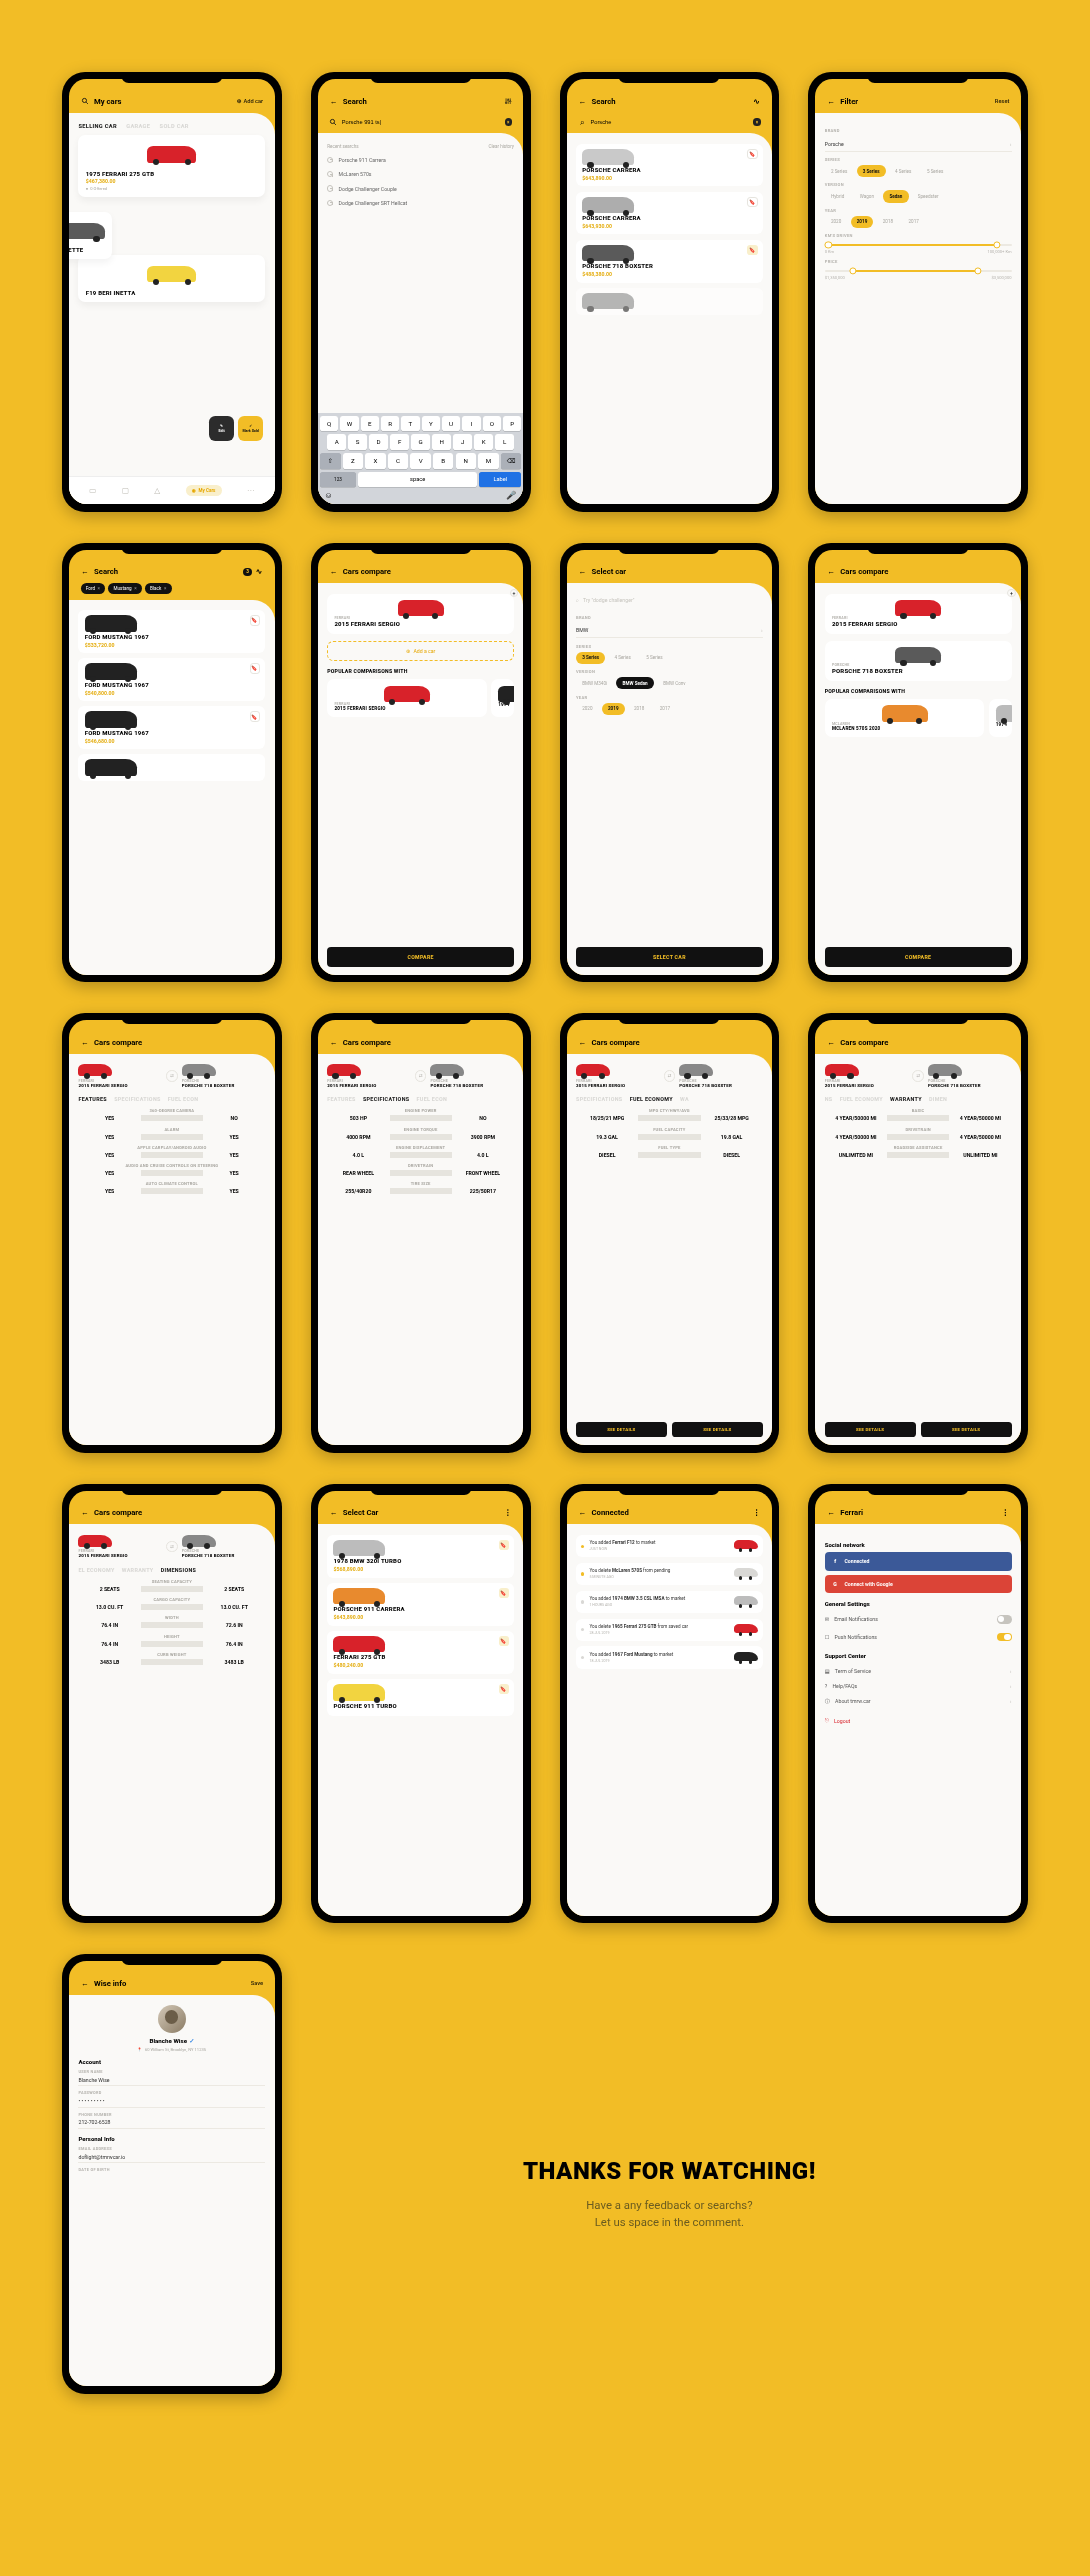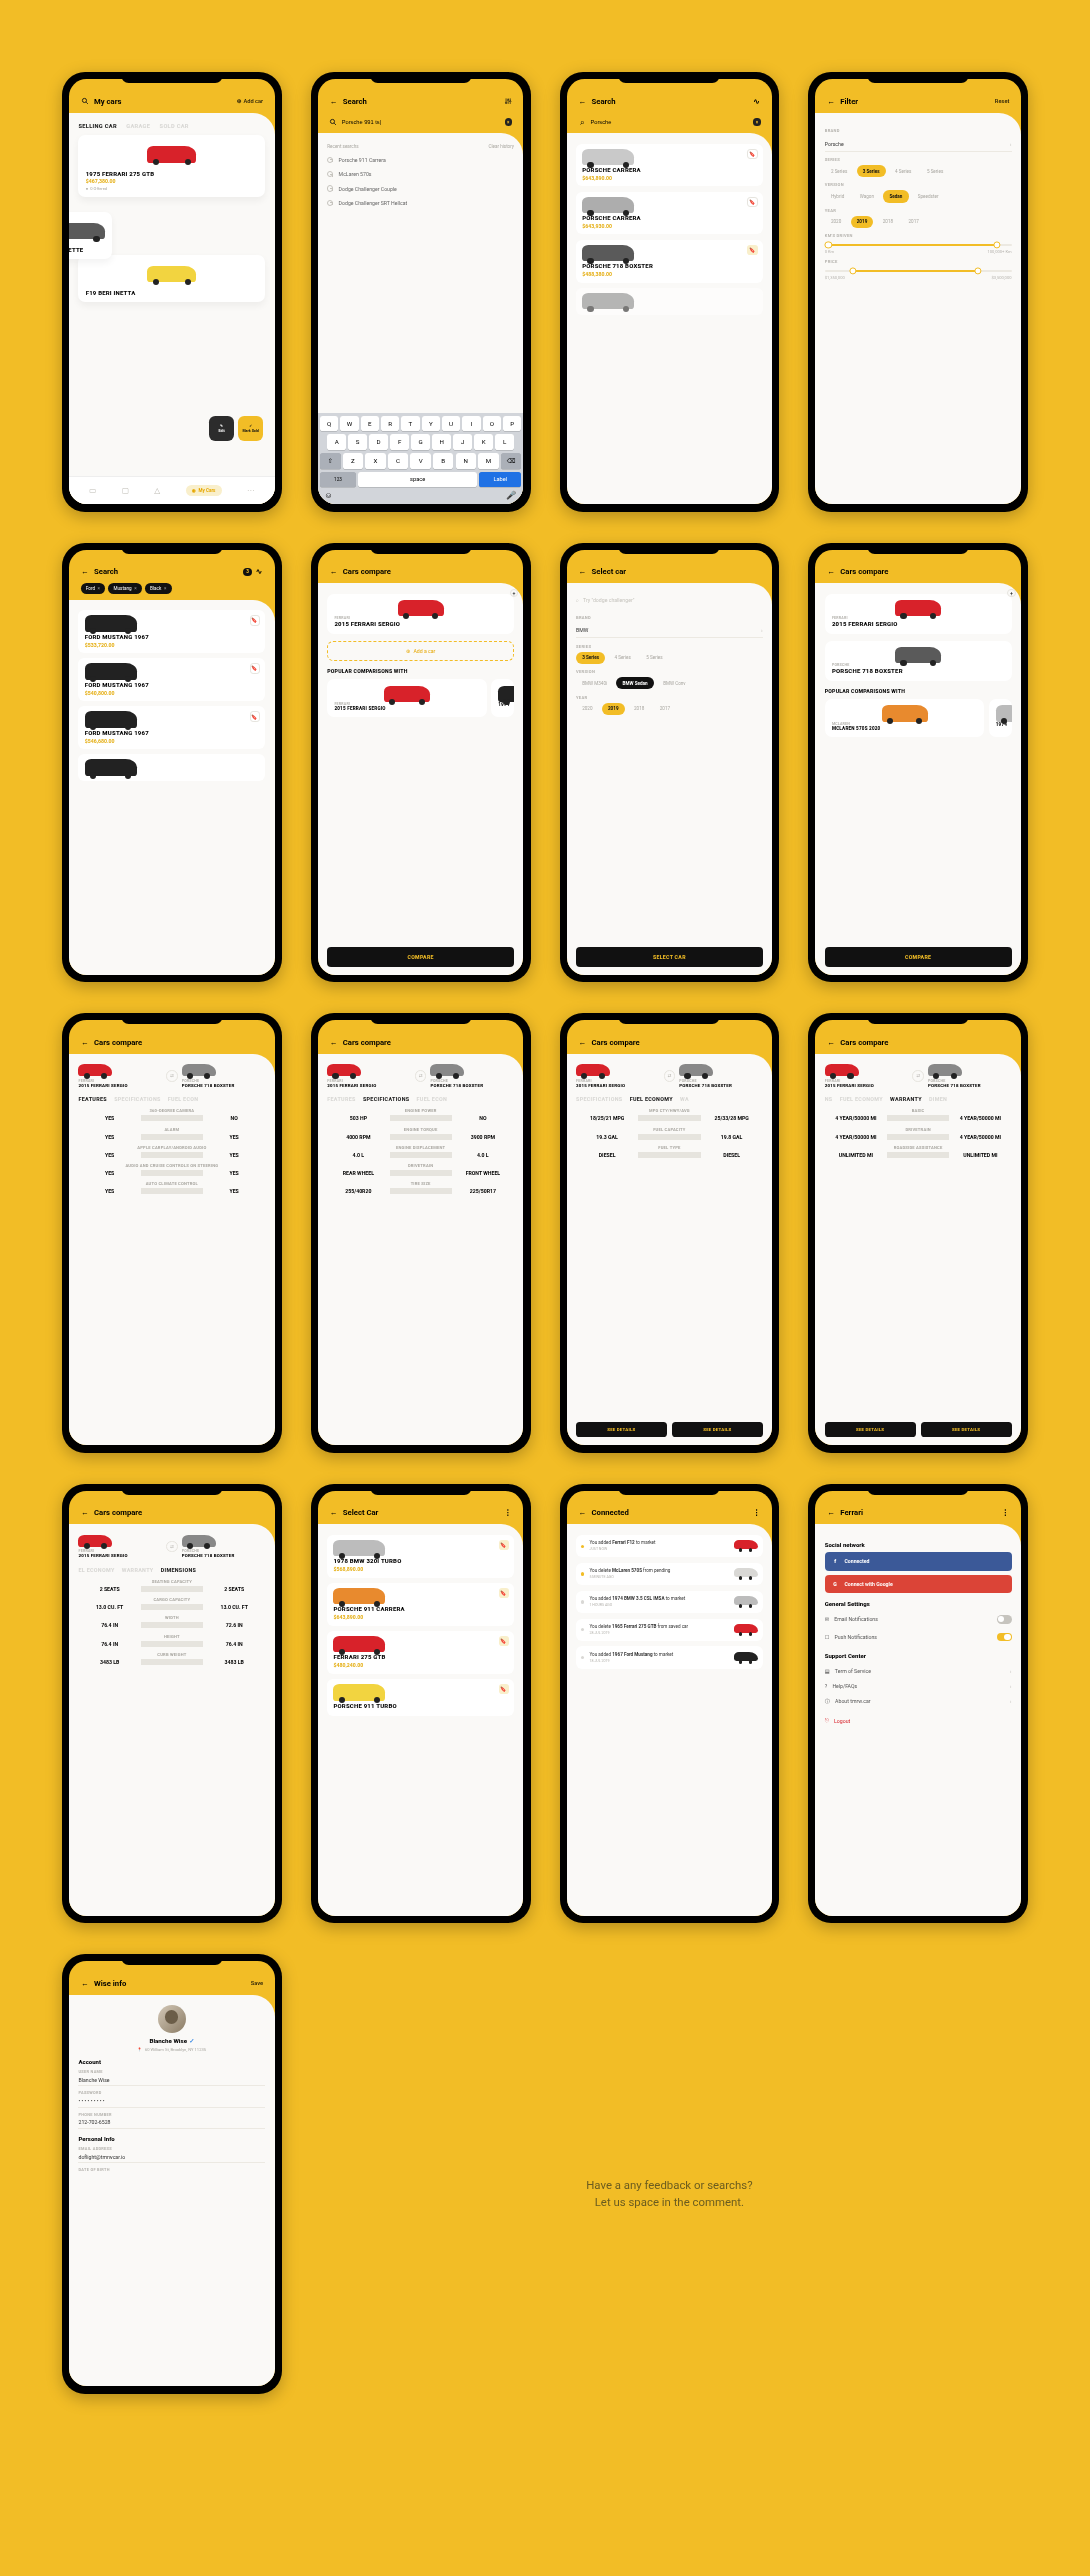--- a/index.html
+++ b/index.html
@@ -1187,17 +1187,18 @@
           <div class="field-val">212-702-6528</div>
     <div class="section-h">Personal Info</div>
     <div class="field-lbl">EMAIL ADDRESS</div>
           <div class="field-val">doflight@tmrwcar.io</div>
     <div class="field-lbl">DATE OF BIRTH</div>
   </div>
 </div>
     </div>
 
 <div class="thanks">
+  <h1>THANKS FOR WATCHING!</h1>
   <p><span>Have a any feedback or searchs?</span><br><span>Let us space in the comment.</span></p>
 </div>
 
 </div>
 
 
 </body></html>

